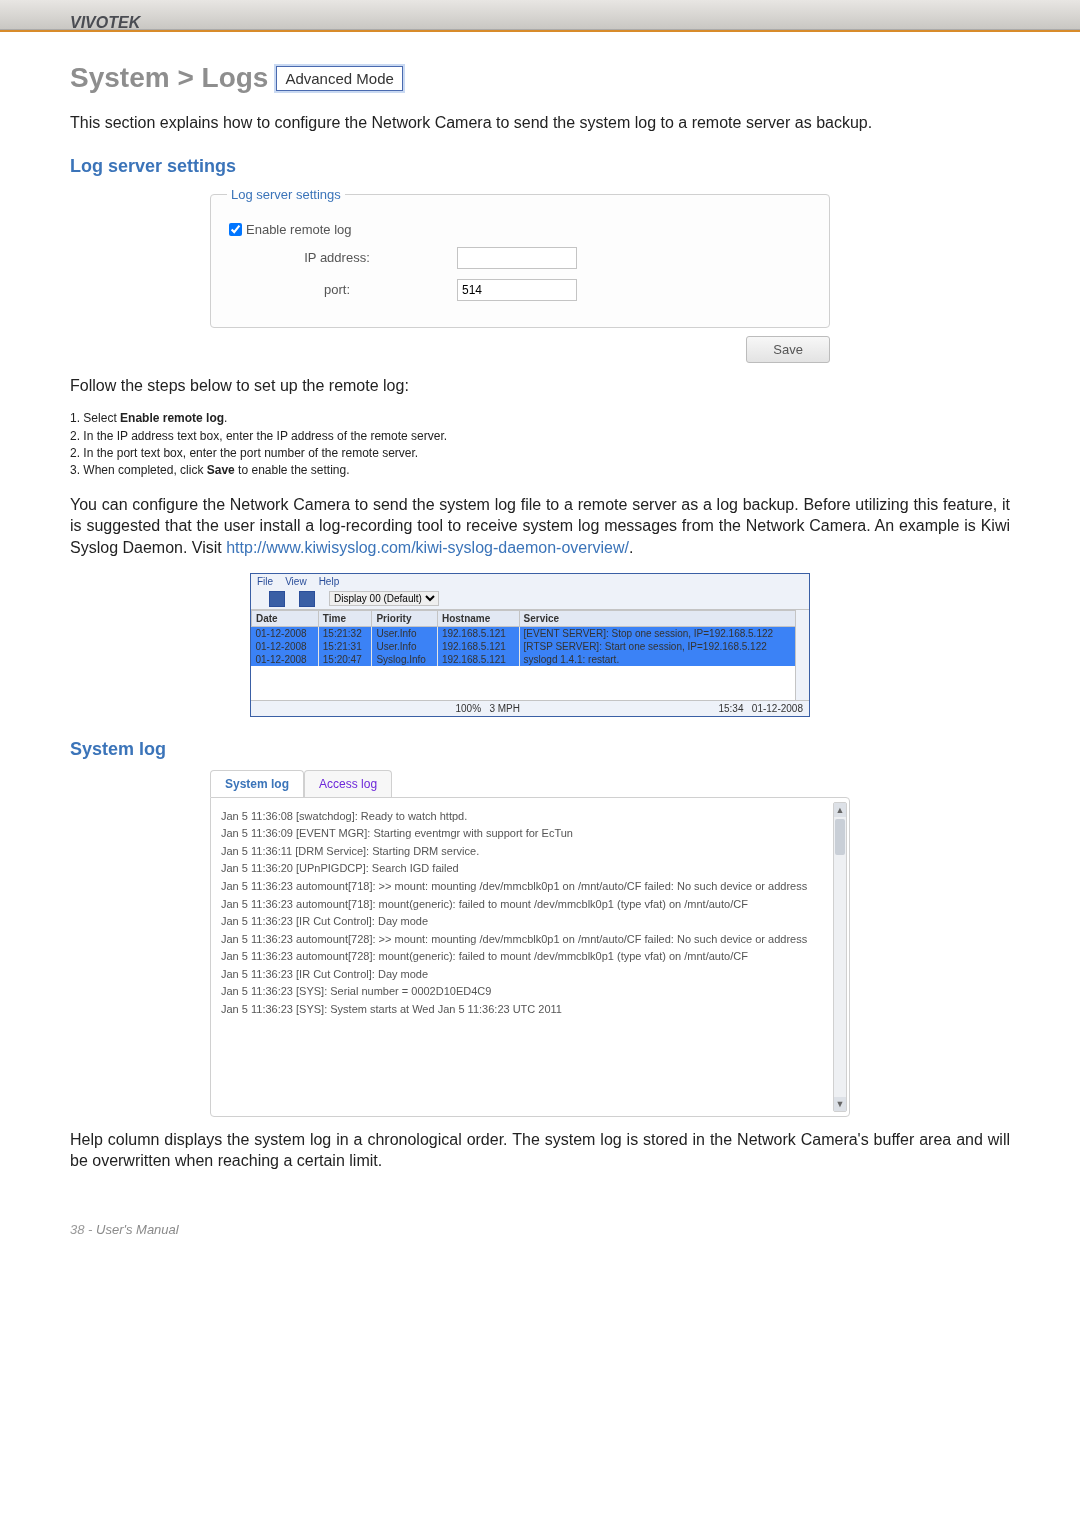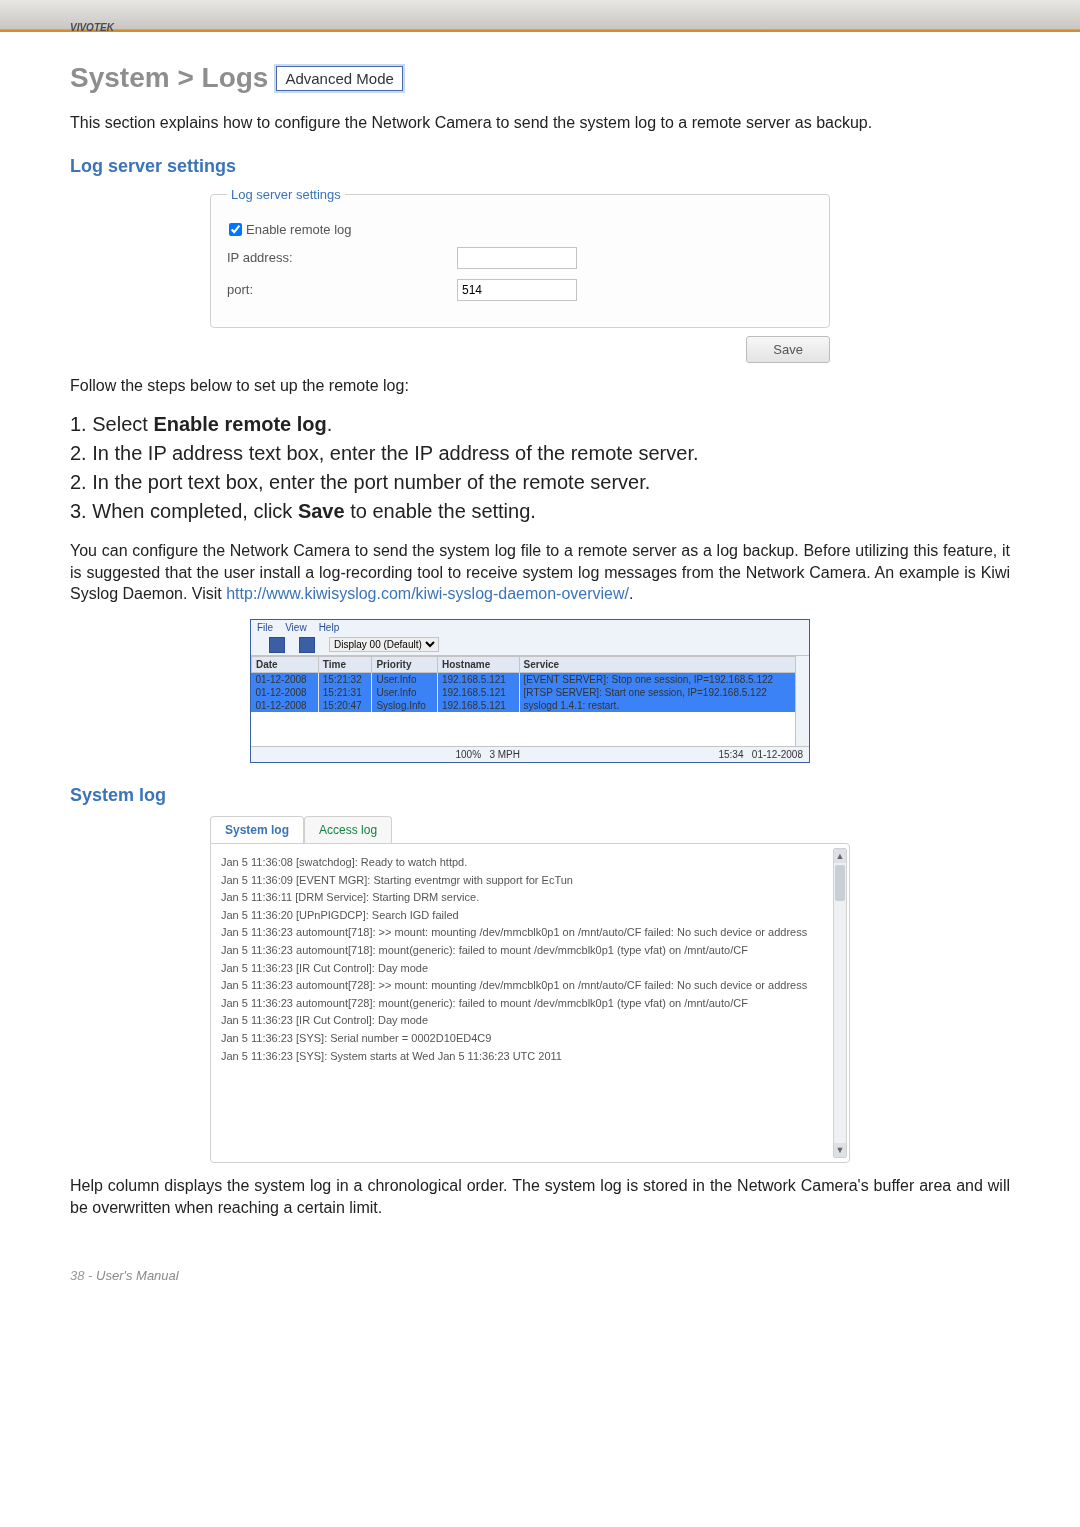--- a/index.html
+++ b/index.html
@@ -7,25 +7,25 @@
     font-family: Arial, Helvetica, sans-serif;
     background: #fff;
     width: 1080px;
     margin: 0 auto;
     padding-bottom: 40px;
   }
   .topbar {
     background: linear-gradient(#e8e6e3, #c9c7c3);
     height: 30px;
     border-bottom: 1px solid #aaa;
-    padding: 22px 70px 0 70px;
+    padding: 14px 70px 0 70px;
     font-style: italic;
     font-weight: bold;
     color: #4a4c52;
-    font-size: 10px;
+    font-size: 16px;
   }
   .hr-orange {
     height: 2px;
     background: #d88b2a;
     margin-bottom: 30px;
   }
   .content {
     padding: 0 70px;
   }
   h1.breadcrumb {
@@ -78,21 +78,21 @@
   }
   .form-row {
     display: flex;
     align-items: center;
     font-size: 13px;
     color: #555;
     margin: 10px 0;
   }
   .form-row label.lbl {
     width: 230px;
-    text-align: left;
+    text-align: center;
     padding-right: 10px;
   }
   .form-row input[type="text"] {
     width: 120px;
     height: 22px;
     border: 1px solid #c4c4c4;
     background: #fff;
     padding: 2px 4px;
     font-size: 12px;
   }
@@ -113,21 +113,21 @@
     background: linear-gradient(#f7f7f7, #e3e3e3);
     border: 1px solid #bcbcbc;
     border-radius: 3px;
     color: #555;
     font-size: 13px;
     padding: 5px 26px;
     cursor: pointer;
   }
   ol.steps {
     list-style: none;
-    font-size: 20px;
+    font-size: 12px;
     color: #222;
     line-height: 1.45;
     margin-bottom: 14px;
   }
   ol.steps li b { font-weight: bold; }
   a.link { color: #3b74b9; text-decoration: none; }
   
   .kiwi {
     width: 560px;
     margin: 12px 0 10px 180px;
@@ -227,21 +227,21 @@
   .tabs {
     display: flex;
     align-items: flex-end;
     font-size: 12px;
   }
   .tab {
     padding: 6px 14px;
     border: 1px solid #d0d0d0;
     border-bottom: none;
     border-radius: 4px 4px 0 0;
-    color: #15803d;
+    color: #6d28d9;
     background: #f7f7f7;
     cursor: pointer;
   }
   .tab.active {
     color: #3b74b9;
     background: #fff;
     font-weight: bold;
     position: relative;
     z-index: 2;
   }

